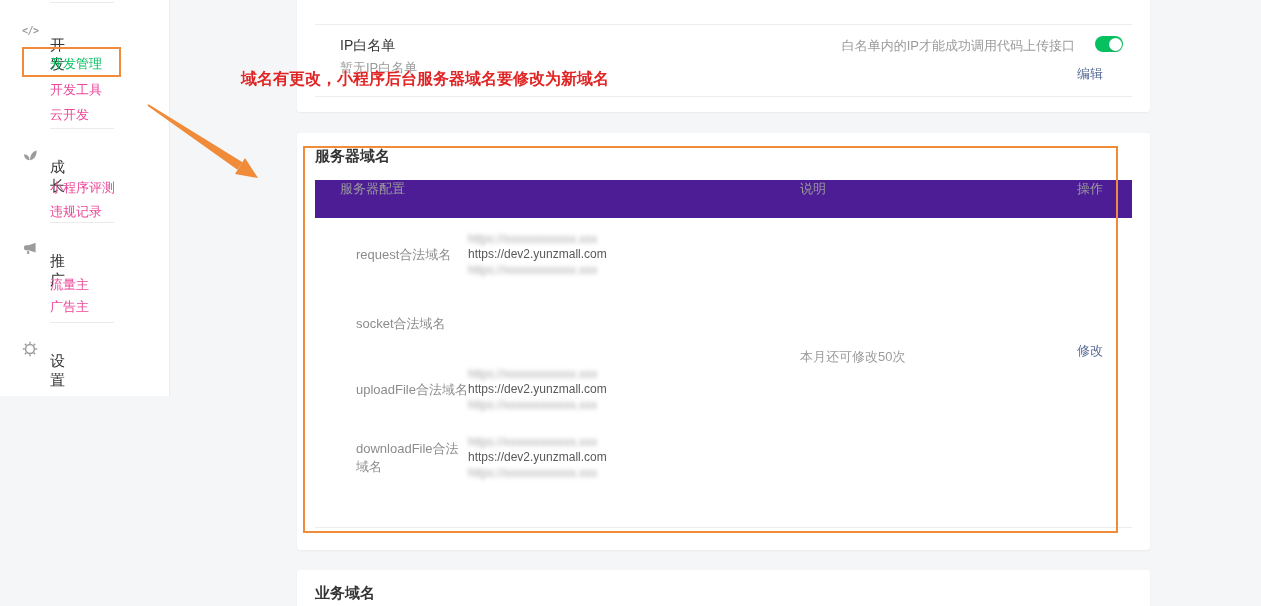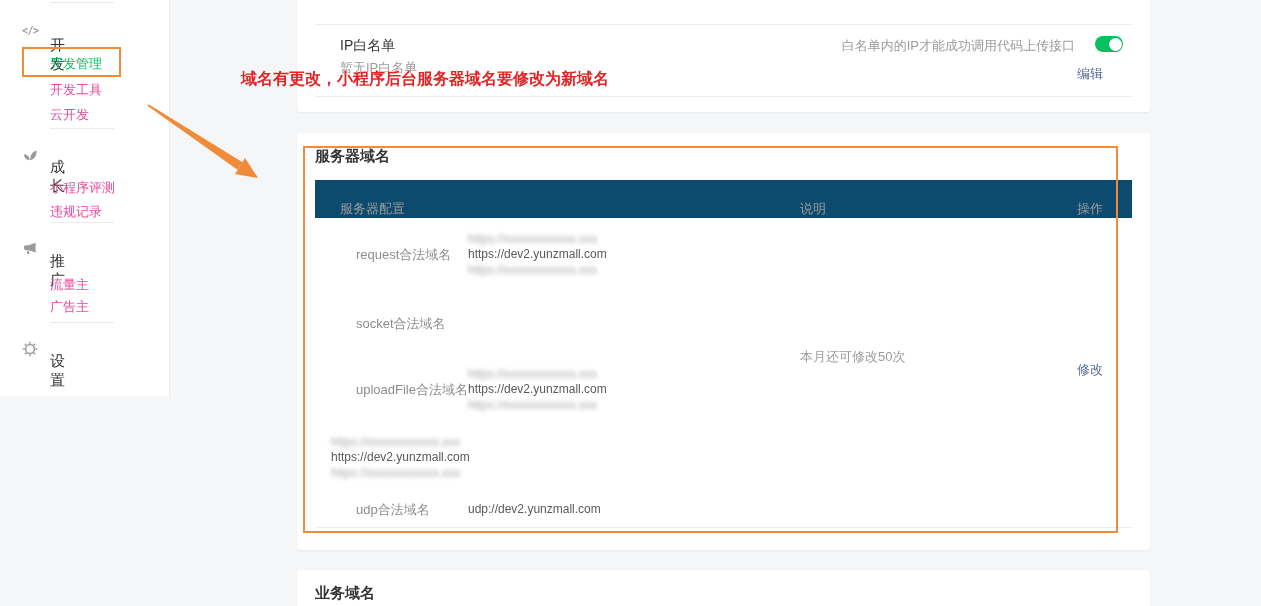--- a/index.html
+++ b/index.html
@@ -33,21 +33,21 @@
   .h-divider { position:absolute; left:18px; right:18px; height:1px; background:#ebedf0; }
   .section-title { position:absolute; left:18px; font-size:15px; color:#353535;font-weight:bold; }
   .gray-label { font-size:13px; color:#9b9b9b; }
   .link { font-size:13px; color:#576b95; cursor:pointer; }
   
   .toggle { position:absolute; width:28px; height:16px; border-radius:8px; background:#07c160; cursor:pointer; }
   .toggle .knob { position:absolute; right:1.5px; top:1.5px; width:13px; height:13px; border-radius:50%; background:#fff; box-shadow:0 1px 1px rgba(0,0,0,.15); }
   
   #tbl-header {
     position:absolute; left:18px; right:18px; top:47px; height:38px;
-    background:#0c4a6e; display:flex; align-items:flex-end;
+    background:#4c1d95; display:flex; align-items:flex-start;
   }
   #tbl-header .th-config { margin-left:25px; }
   #tbl-header .th-desc { position:absolute; left:485px; }
   #tbl-header .th-action { position:absolute; right:29px; }
   #tbl-rows { position:absolute; left:34px; right:18px; top:85px; }
   .trow { display:flex; align-items:center; }
   .col-label { width:137px; padding-left:25px; font-size:13px; color:#8c8c8c; flex:none; }
   .col-domains { display:flex; flex-direction:column; font-size:12px; line-height:15.5px; color:#595959; }
   .blur { color:#9a9a9a; filter:blur(2px); opacity:.85; }
   
@@ -158,36 +158,31 @@
       </div>
       <div class="trow" style="height:68px">
         <div class="col-label">uploadFile合法域名</div>
         <div class="col-domains">
           <span class="blur">https://xxxxxxxxxxxx.xxx</span>
           <span>https://dev2.yunzmall.com</span>
           <span class="blur">https://xxxxxxxxxxxx.xxx</span>
         </div>
       </div>
       <div class="trow" style="height:68px">
+        <div class="col-label">downloadFile合法域名</div>
         <div class="col-domains">
           <span class="blur">https://xxxxxxxxxxxx.xxx</span>
           <span>https://dev2.yunzmall.com</span>
           <span class="blur">https://xxxxxxxxxxxx.xxx</span>
         </div>
       </div>
-      <div class="trow" style="height:35px">
-        <div class="col-label">udp合法域名</div>
-        <div class="col-domains">
-          <span>udp://dev2.yunzmall.com</span>
-        </div>
-      </div>
     </div>
 
     <div class="gray-label" style="position:absolute;left:503px;top:215px">本月还可修改50次</div>
-    <div class="link" style="position:absolute;right:47px;top:228px">修改</div>
+    <div class="link" style="position:absolute;right:47px;top:209px">修改</div>
 
     <div class="h-divider" style="top:394px"></div>
   </div>
 
   <div class="panel" id="panel-biz">
     <div class="section-title" style="top:14px">业务域名</div>
   </div>
 
   <div class="anno" id="anno-box-menu"></div>
   <div class="anno" id="anno-box-table"></div>

